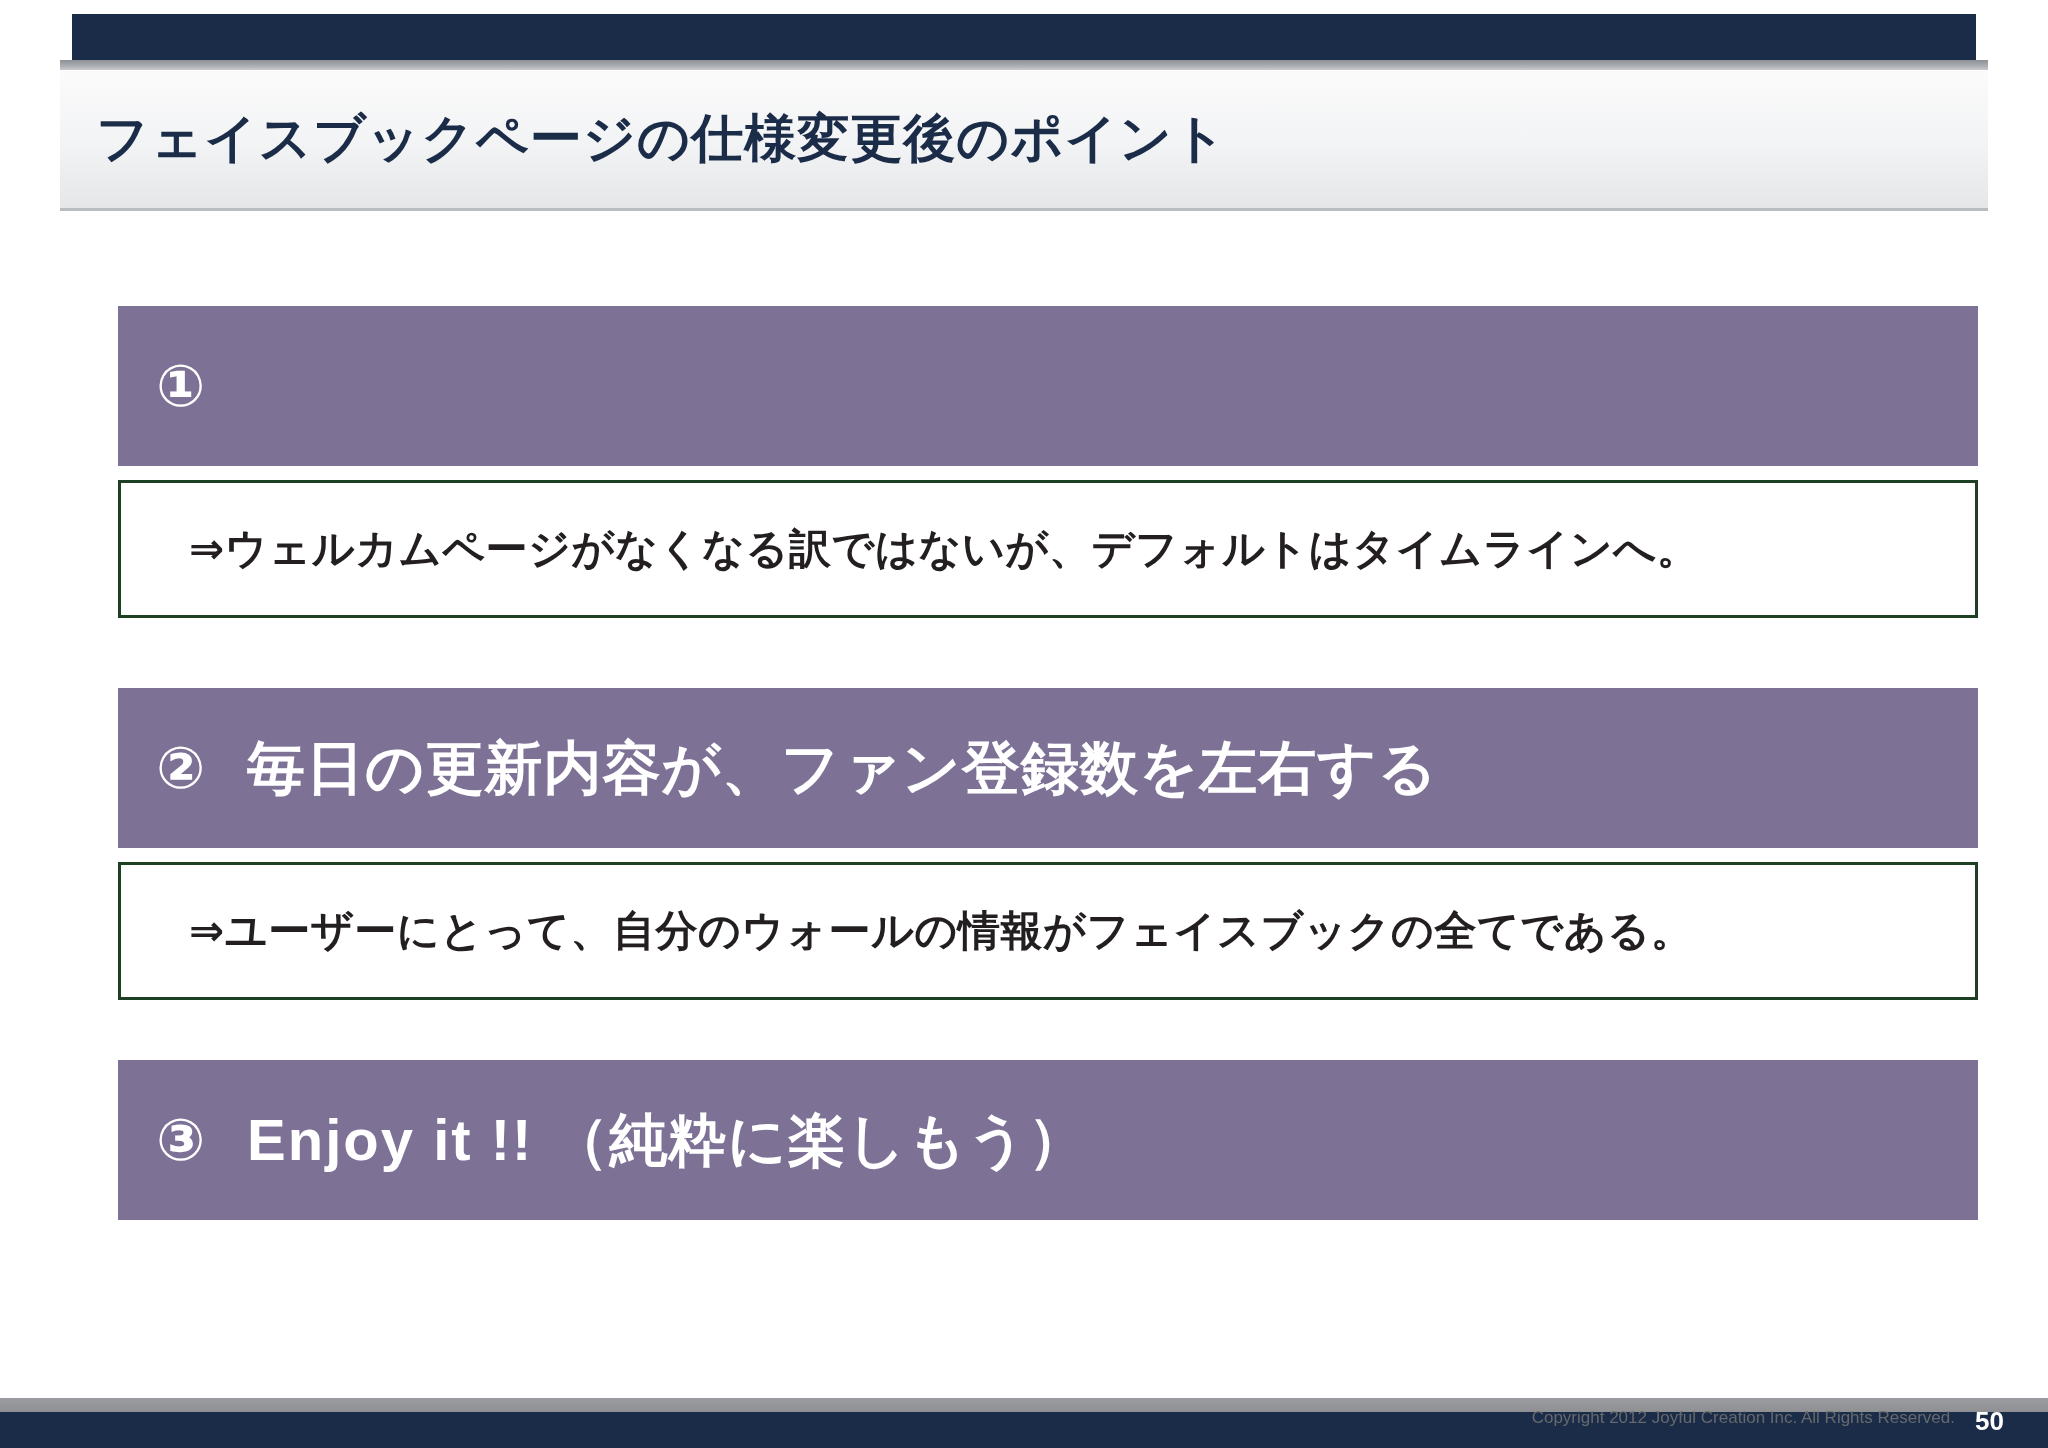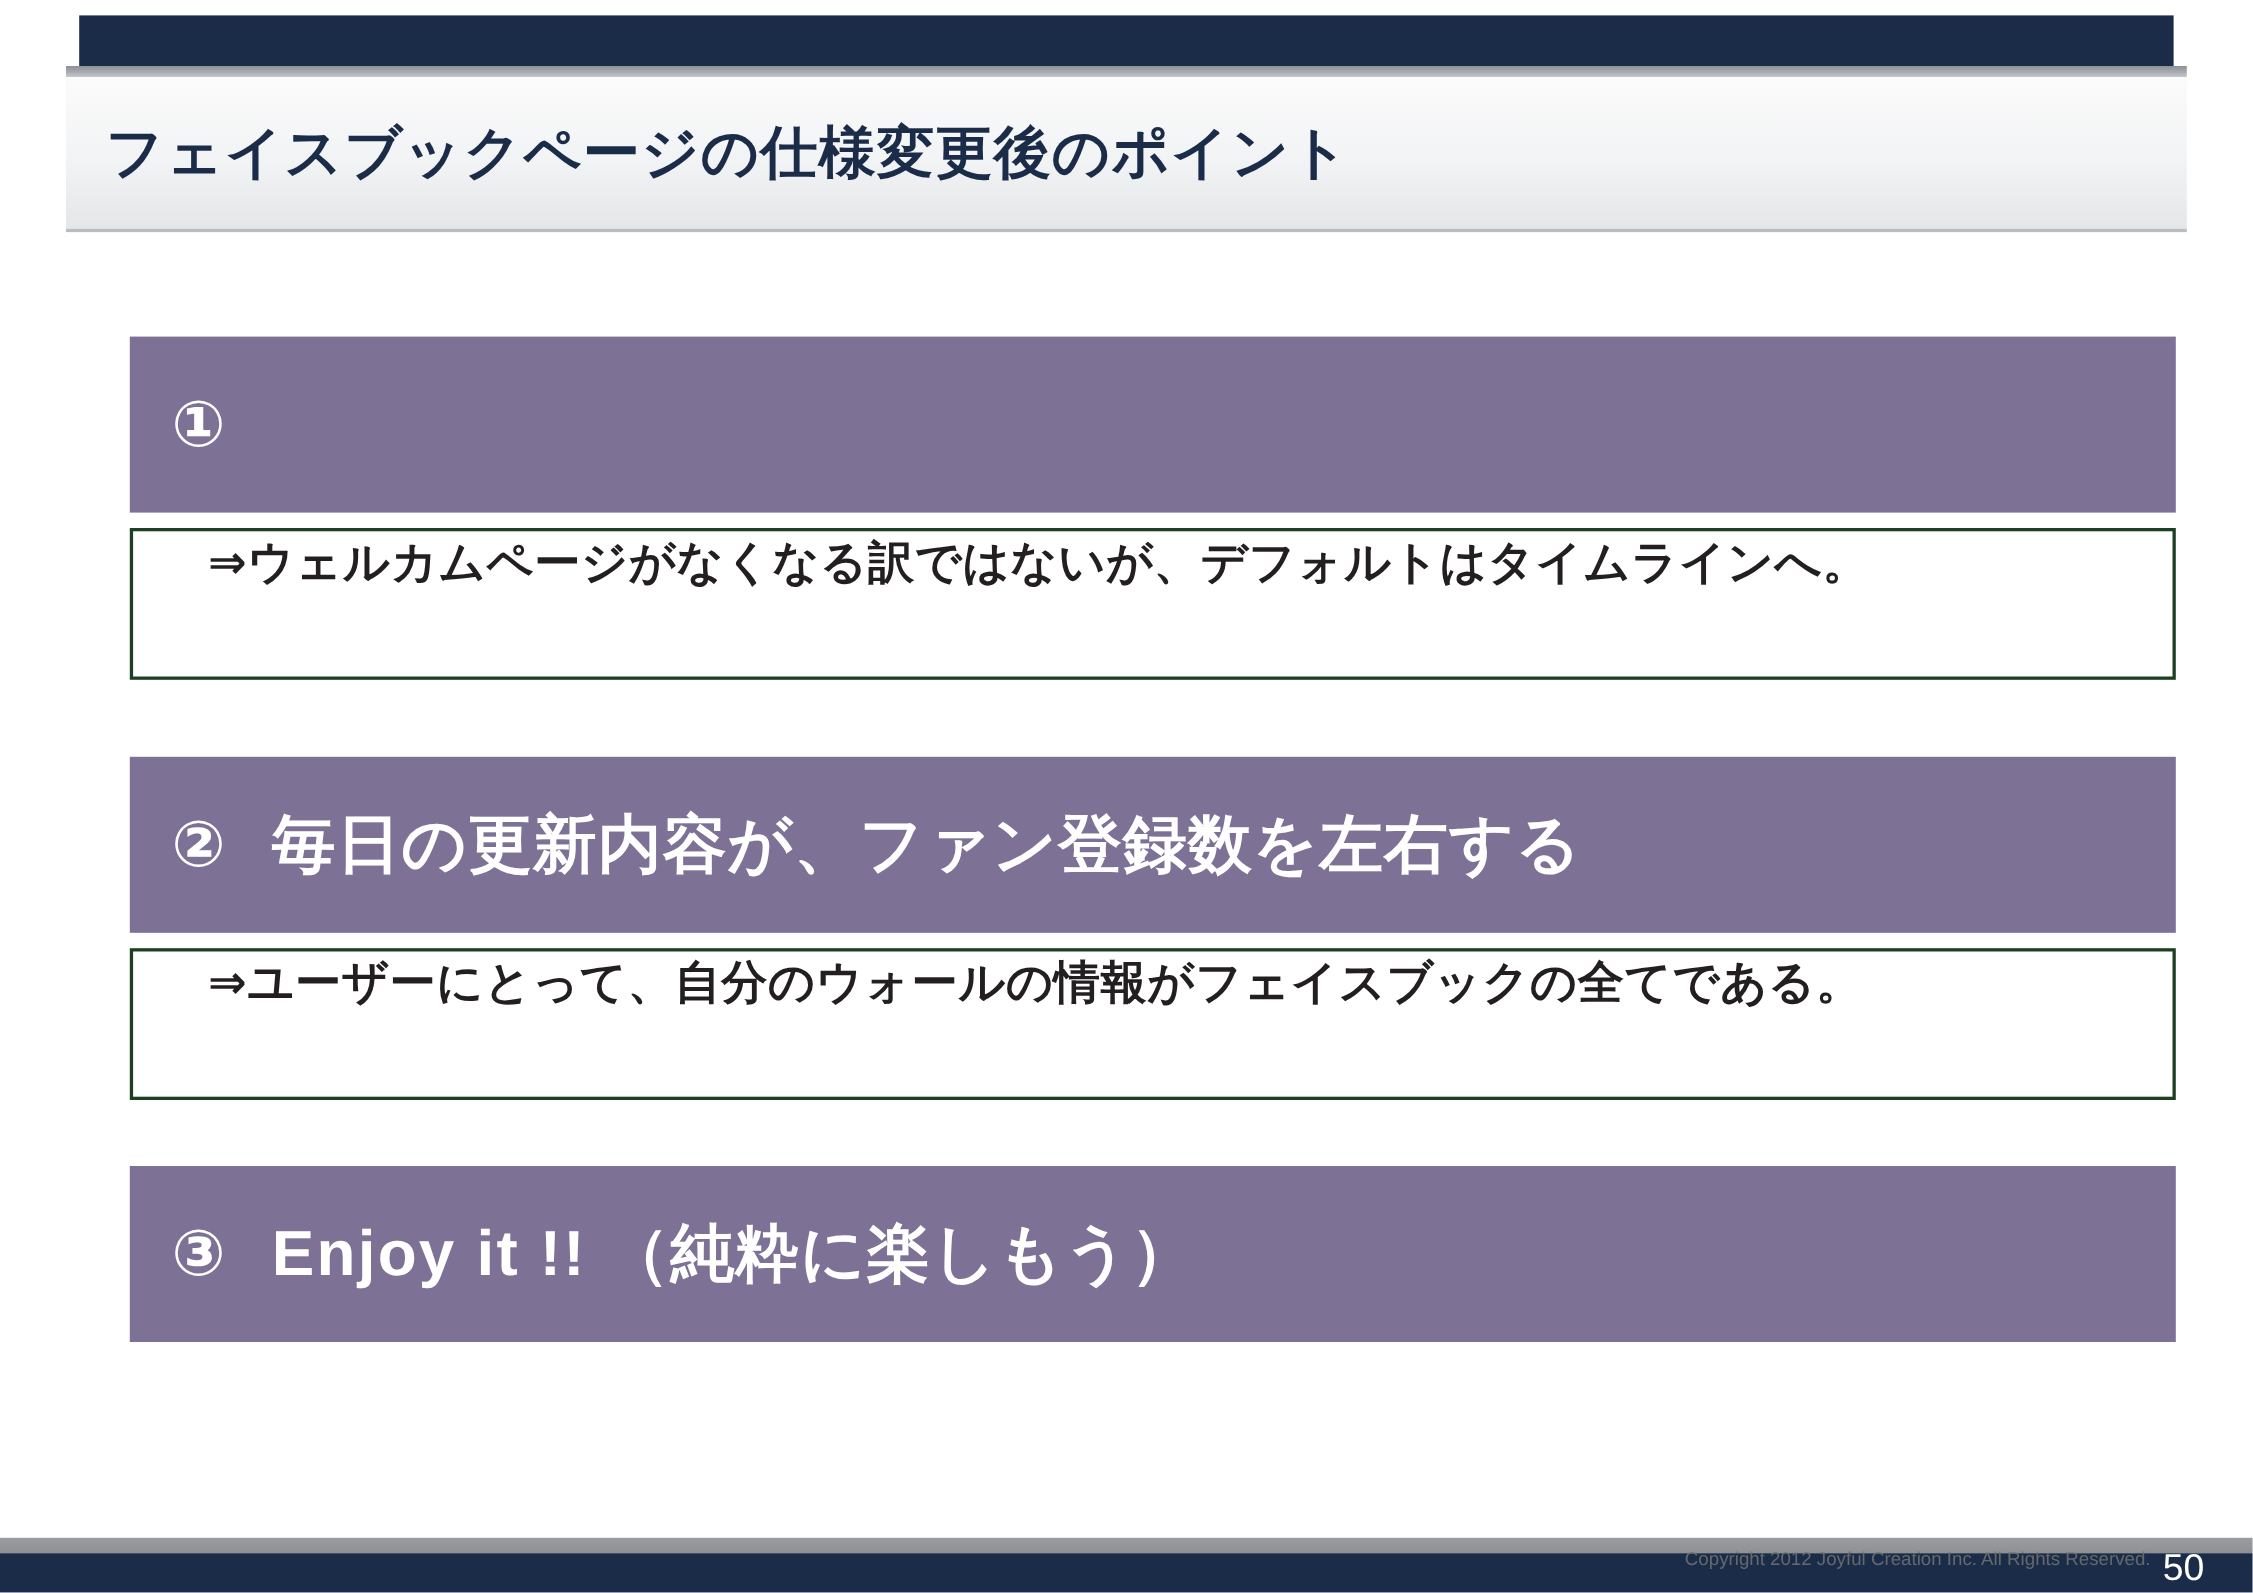--- a/index.html
+++ b/index.html
@@ -94,20 +94,21 @@
   .banner-text.italic-mix .en {
     letter-spacing: 2px;
   }
 
   .detail-box {
     margin-top: 14px;
     border: 3px solid #1d4023;
     background: #ffffff;
     height: 138px;
     display: flex;
+    align-items: center;
     box-sizing: border-box;
   }
   .detail-text {
     margin-left: 68px;
     font-size: 42px;
     font-weight: bold;
     color: #231f20;
     letter-spacing: 0.5px;
     white-space: nowrap;
   }
@@ -135,23 +136,23 @@
     top: 1408px;
     font-size: 17px;
     color: #737373;
     white-space: nowrap;
     opacity: 0.85;
   }
   .page-number {
     position: absolute;
     right: 44px;
     top: 1406px;
-    font-size: 34px;
+    font-size: 26px;
     color: #ffffff;
-    font-weight: normal;
+    font-weight: bold;
   }
 </style>
 </head>
 <body>
 
 <div class="slide">
 
   <div class="top-navy"></div>
   <div class="top-gray"></div>
 

